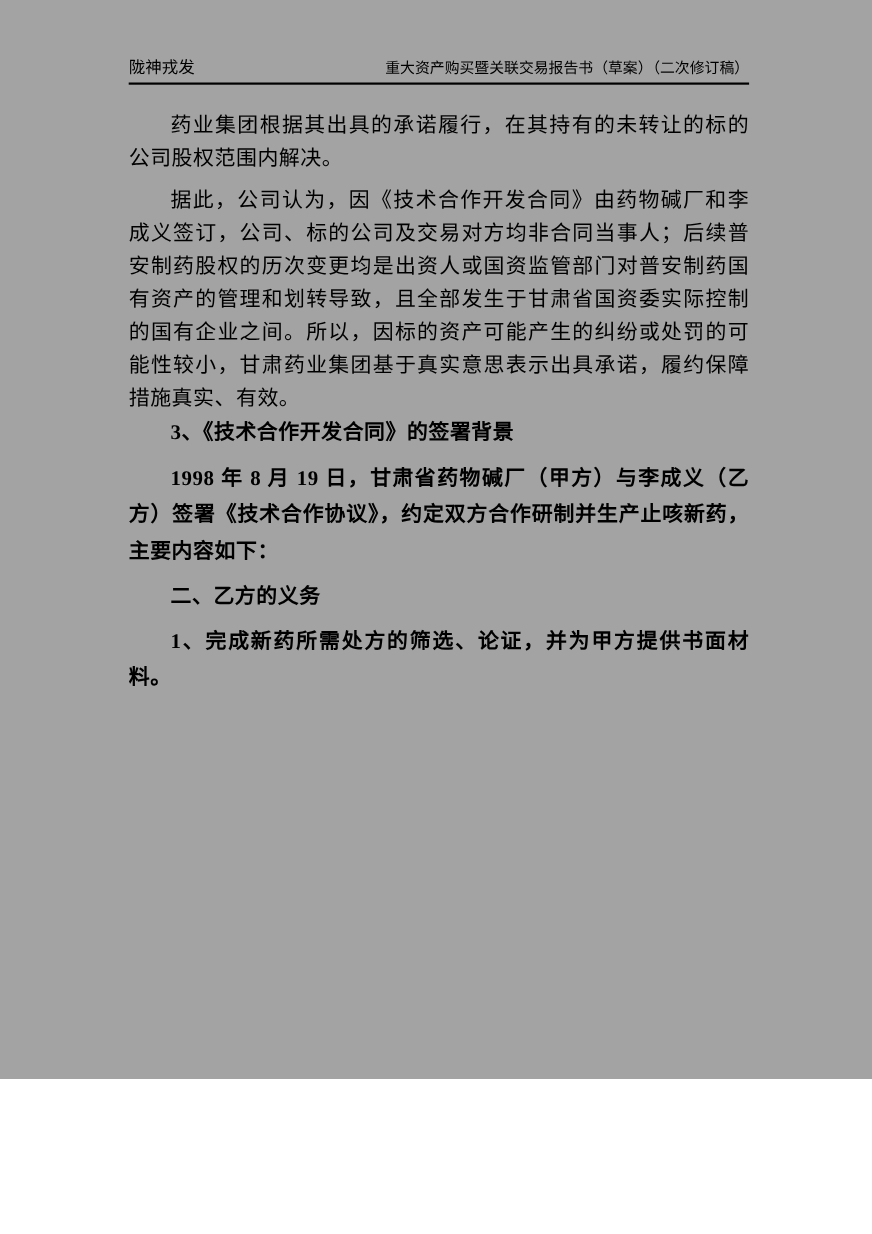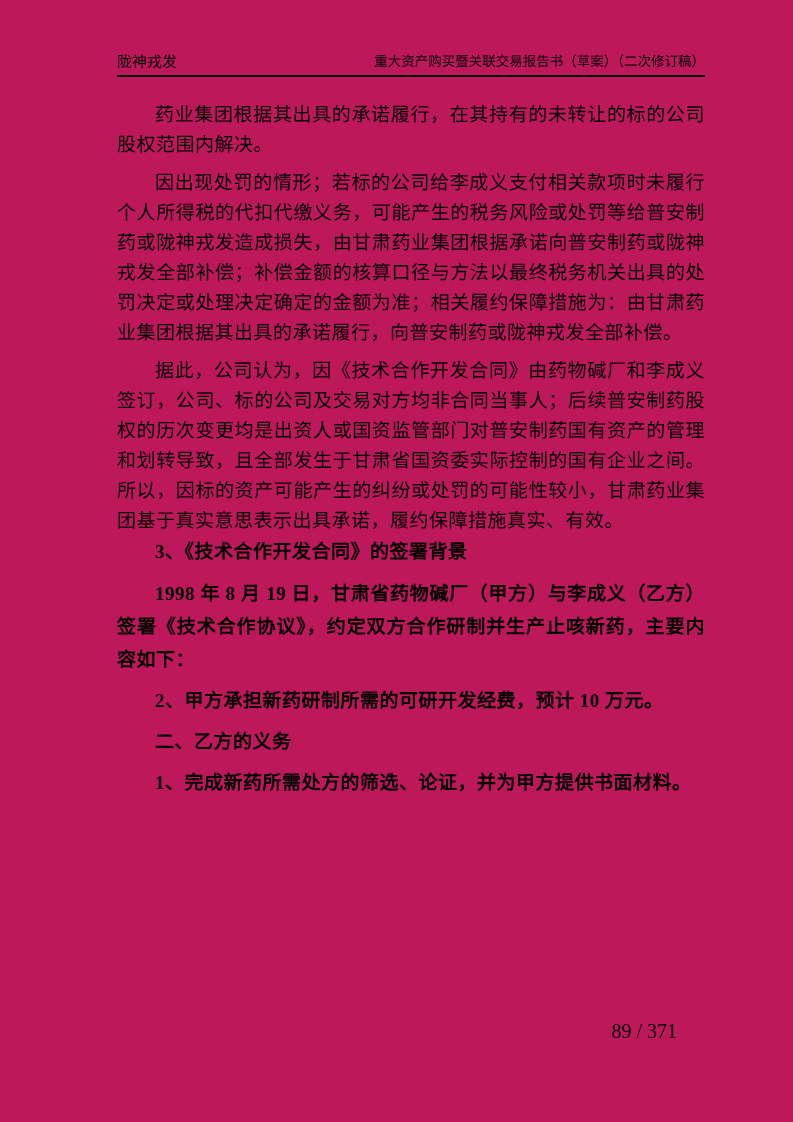--- a/index.html
+++ b/index.html
@@ -3,27 +3,27 @@
 <meta charset="utf-8">
 <style>
   html, body {
     margin: 0;
     padding: 0;
     background: #ffffff;
   }
   .page {
     position: relative;
     width: 793px;
-    height: 1122px;
+    height: 981px;
     margin: 0 auto;
-    background: #be185d;
+    background: #a3a3a3;
     color: #000000;
     font-family: "Liberation Serif", "DejaVu Serif", serif;
     box-sizing: border-box;
-    padding: 0 88px 0 117px;
+    padding: 0 112px 0 117px;
     overflow: hidden;
   }
   .doc-header {
     display: flex;
     justify-content: space-between;
     align-items: flex-end;
     margin-top: 53px;
     padding-bottom: 4px;
     border-bottom: 2px solid #000000;
   }
@@ -83,24 +83,22 @@
 <div class="page">
 
   <div class="doc-header">
     <span class="h-left">陇神戎发</span>
     <span class="h-right">重大资产购买暨关联交易报告书（草案）（二次修订稿）</span>
   </div>
 
   <div class="doc-body">
 
   <p class="body">药业集团根据其出具的承诺履行，在其持有的未转让的标的公司股权范围内解决。</p>
-      <p class="body">因出现处罚的情形；若标的公司给李成义支付相关款项时未履行个人所得税的代扣代缴义务，可能产生的税务风险或处罚等给普安制药或陇神戎发造成损失，由甘肃药业集团根据承诺向普安制药或陇神戎发全部补偿；补偿金额的核算口径与方法以最终税务机关出具的处罚决定或处理决定确定的金额为准；相关履约保障措施为：由甘肃药业集团根据其出具的承诺履行，向普安制药或陇神戎发全部补偿。</p>
       <p class="body">据此，公司认为，因《技术合作开发合同》由药物碱厂和李成义签订，公司、标的公司及交易对方均非合同当事人；后续普安制药股权的历次变更均是出资人或国资监管部门对普安制药国有资产的管理和划转导致，且全部发生于甘肃省国资委实际控制的国有企业之间。所以，因标的资产可能产生的纠纷或处罚的可能性较小，甘肃药业集团基于真实意思表示出具承诺，履约保障措施真实、有效。</p>
       <p class="heading">3、《技术合作开发合同》的签署背景</p>
       <p class="kai first-kai">1998 年 8 月 19 日，甘肃省药物碱厂（甲方）与李成义（乙方）签署《技术合作协议》，约定双方合作研制并生产止咳新药，主要内容如下：</p>
-      <p class="kai">2、甲方承担新药研制所需的可研开发经费，预计 10 万元。</p>
       <p class="kai">二、乙方的义务</p>
       <p class="kai">1、完成新药所需处方的筛选、论证，并为甲方提供书面材料。</p>
     </div>
 
   <div class="page-footer">89 / 371</div>
 
 </div>
 
 </body></html>

